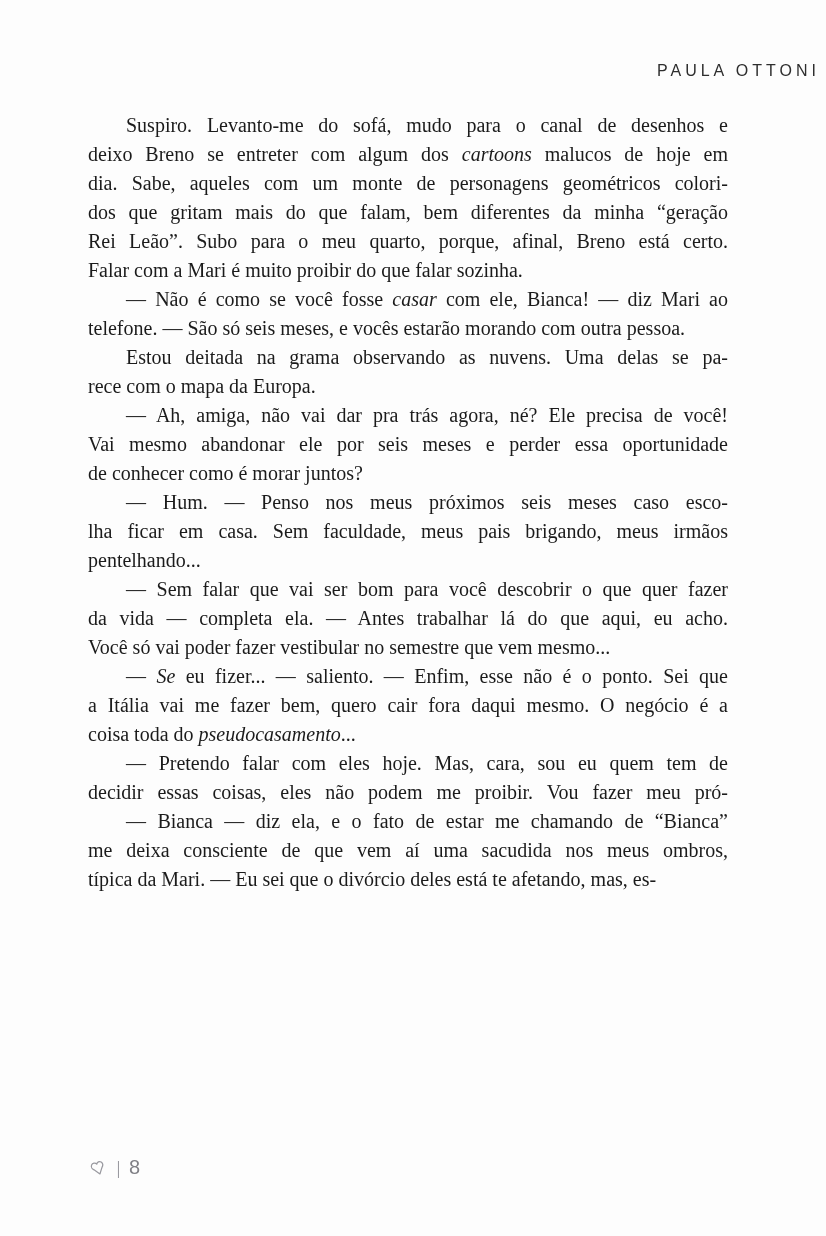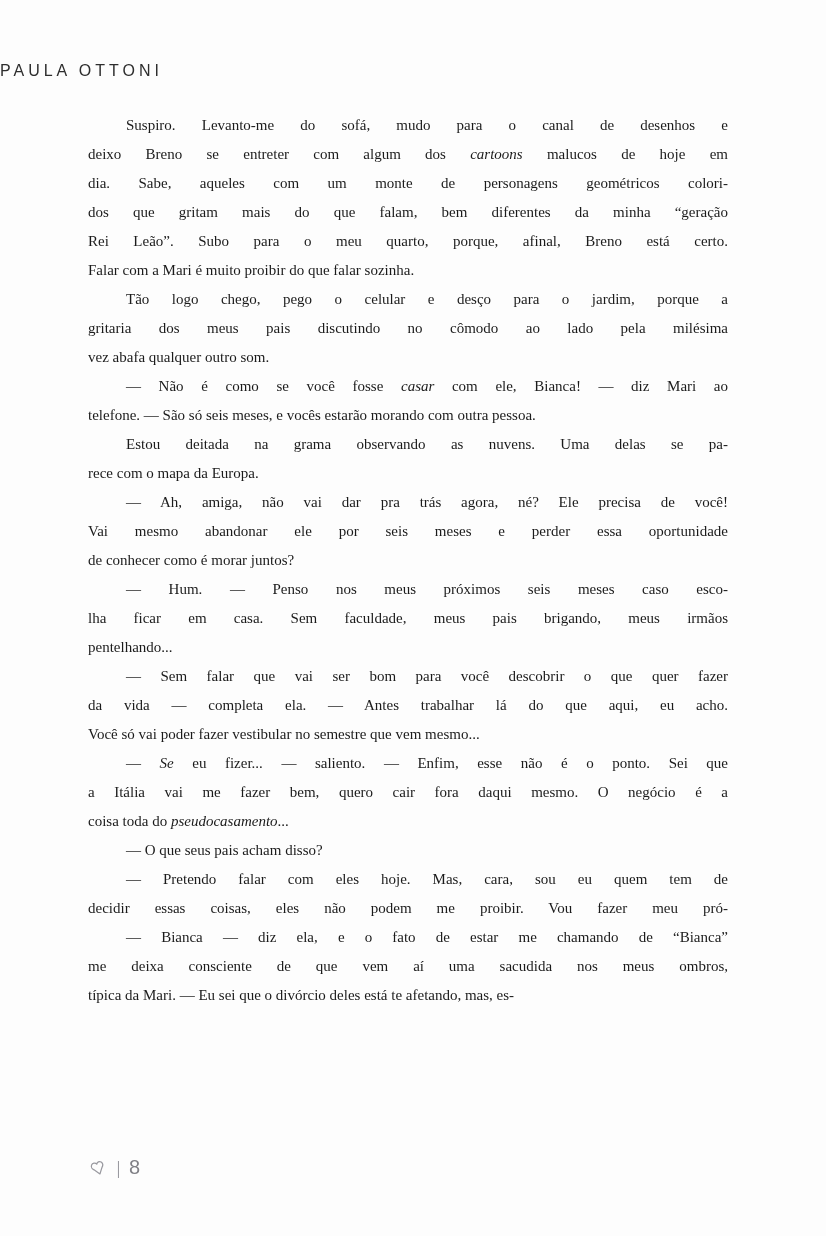--- a/index.html
+++ b/index.html
@@ -10,32 +10,32 @@
     font-family: "Liberation Serif", serif;
   }
   .page {
     position: relative;
     width: 826px; height: 1236px;
     background: #fdfdfd;
   }
   .running-header {
     position: absolute;
     top: 62px; left: 0; right: 6px;
-    text-align: left;
+    text-align: right;
     font-family: "Liberation Sans", sans-serif;
     font-size: 16px;
     letter-spacing: 4px;
     color: #2e2e2e;
     font-weight: 400;
   }
   .text-block {
     position: absolute;
     left: 88px; top: 111px;
     width: 640px;
-    font-size: 15px;
+    font-size: 20px;
     line-height: 29px;
     color: #1b1b1b;
   }
   .line {
     text-align: justify;
     text-align-last: justify;
     height: 29px;
   }
   .line.end { text-align-last: left; }
   .line.ind { padding-left: 38px; }
@@ -78,25 +78,20 @@
   <div class="text-block">
       <div>
         <div class="line ind"><span>Suspiro. Levanto-me do sofá, mudo para o canal de desenhos e</span></div>
         <div class="line"><span>deixo Breno se entreter com algum dos </span><i>cartoons</i><span> malucos de hoje em</span></div>
         <div class="line"><span>dia. Sabe, aqueles com um monte de personagens geométricos colori-</span></div>
         <div class="line"><span>dos que gritam mais do que falam, bem diferentes da minha “geração</span></div>
         <div class="line"><span>Rei Leão”. Subo para o meu quarto, porque, afinal, Breno está certo.</span></div>
         <div class="line end"><span>Falar com a Mari é muito proibir do que falar sozinha.</span></div>
       </div>
       <div>
-        <div class="line ind"><span>Tão logo chego, pego o celular e desço para o jardim, porque a</span></div>
-        <div class="line"><span>gritaria dos meus pais discutindo no cômodo ao lado pela milésima</span></div>
-        <div class="line end"><span>vez abafa qualquer outro som.</span></div>
-      </div>
-      <div>
         <div class="line ind"><span>— Não é como se você fosse </span><i>casar</i><span> com ele, Bianca! — diz Mari ao</span></div>
         <div class="line end"><span>telefone. — São só seis meses, e vocês estarão morando com outra pessoa.</span></div>
       </div>
       <div>
         <div class="line ind"><span>Estou deitada na grama observando as nuvens. Uma delas se pa-</span></div>
         <div class="line end"><span>rece com o mapa da Europa.</span></div>
       </div>
       <div>
         <div class="line ind"><span>— Ah, amiga, não vai dar pra trás agora, né? Ele precisa de você!</span></div>
         <div class="line"><span>Vai mesmo abandonar ele por seis meses e perder essa oportunidade</span></div>
@@ -111,23 +106,20 @@
         <div class="line ind"><span>— Sem falar que vai ser bom para você descobrir o que quer fazer</span></div>
         <div class="line"><span>da vida — completa ela. — Antes trabalhar lá do que aqui, eu acho.</span></div>
         <div class="line end"><span>Você só vai poder fazer vestibular no semestre que vem mesmo...</span></div>
       </div>
       <div>
         <div class="line ind"><span>— </span><i>Se</i><span> eu fizer... — saliento. — Enfim, esse não é o ponto. Sei que</span></div>
         <div class="line"><span>a Itália vai me fazer bem, quero cair fora daqui mesmo. O negócio é a</span></div>
         <div class="line end"><span>coisa toda do </span><i>pseudocasamento</i><span>...</span></div>
       </div>
       <div>
-        <div class="line ind end"><span>— O que seus pais acham disso?</span></div>
-      </div>
-      <div>
         <div class="line ind"><span>— Pretendo falar com eles hoje. Mas, cara, sou eu quem tem de</span></div>
         <div class="line"><span>decidir essas coisas, eles não podem me proibir. Vou fazer meu pró-</span></div>
       </div>
       <div>
         <div class="line ind"><span>— Bianca — diz ela, e o fato de estar me chamando de “Bianca”</span></div>
         <div class="line"><span>me deixa consciente de que vem aí uma sacudida nos meus ombros,</span></div>
         <div class="line end"><span>típica da Mari. — Eu sei que o divórcio deles está te afetando, mas, es-</span></div>
       </div>
     </div>
 

